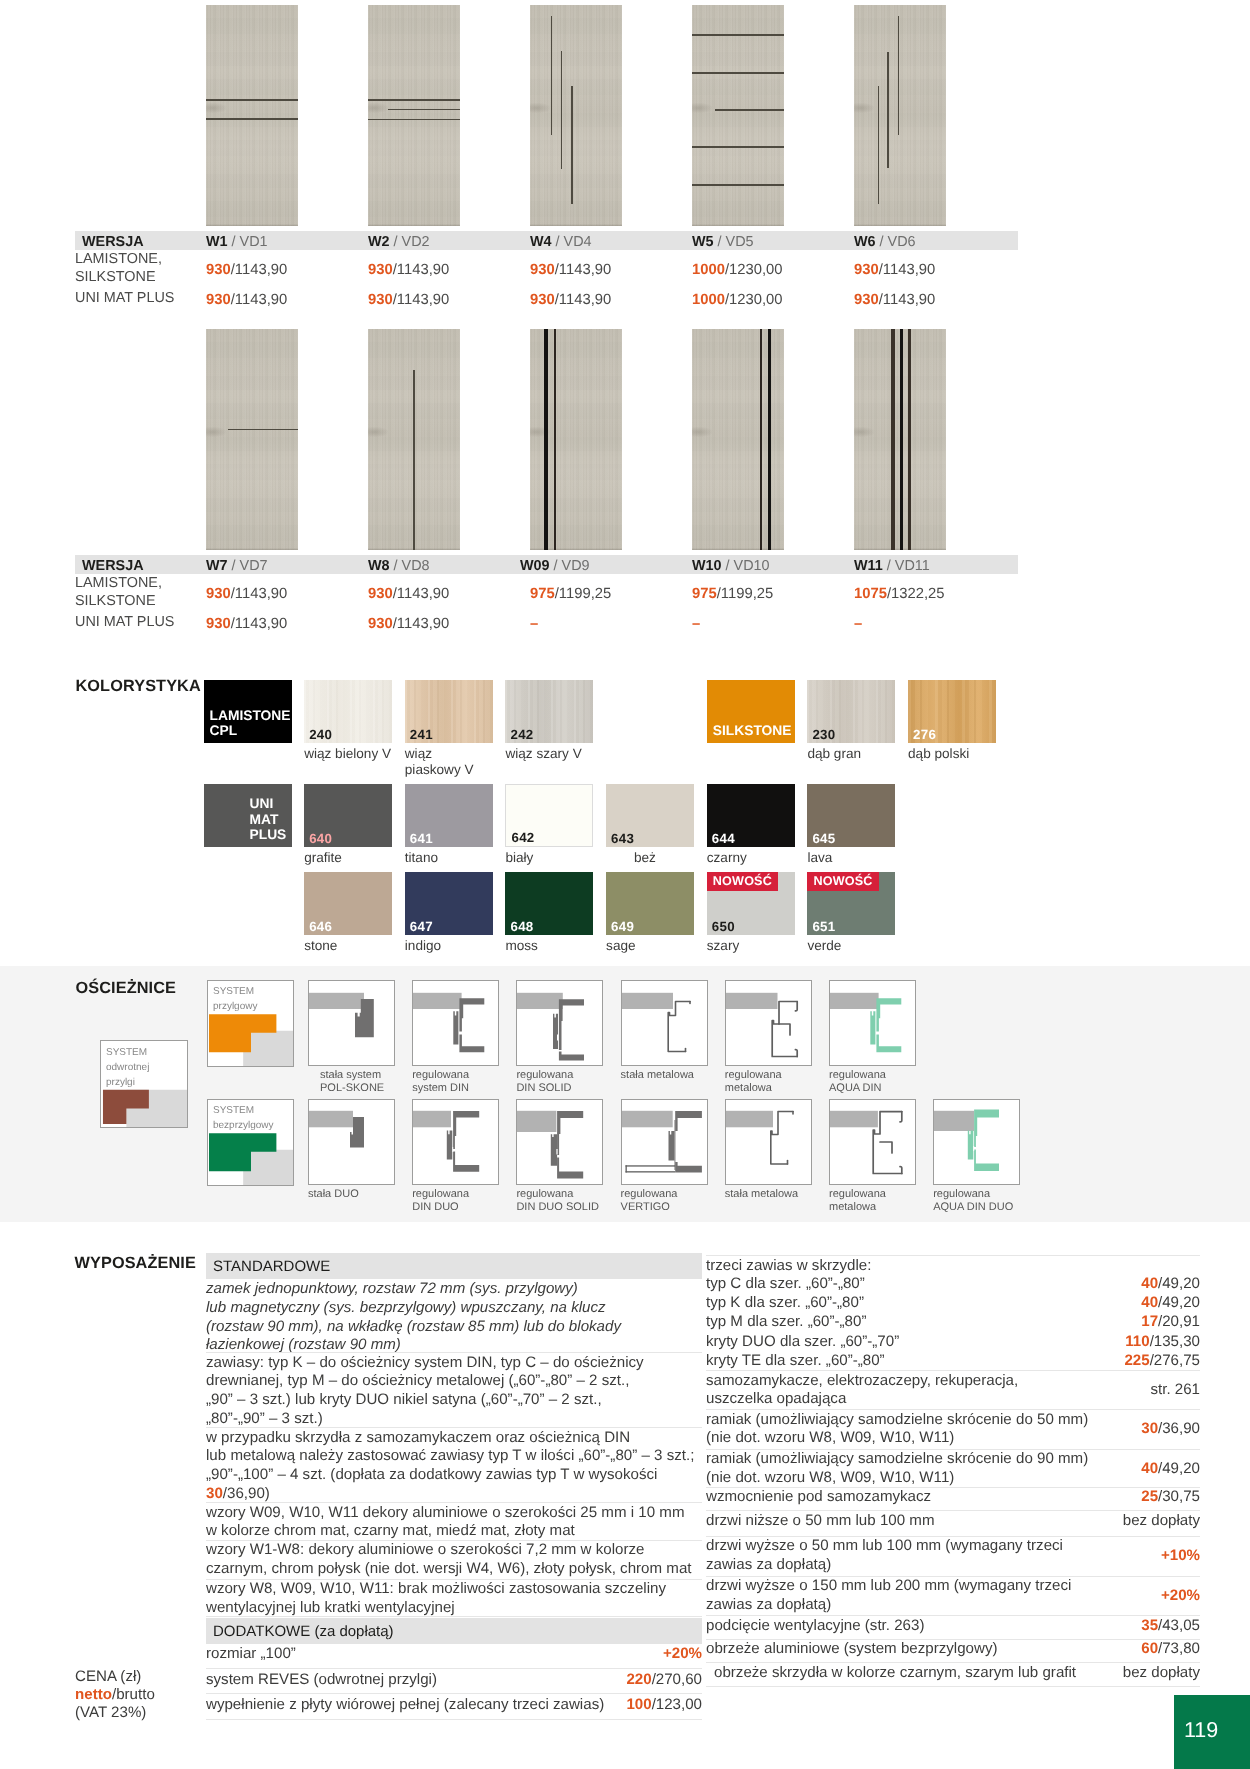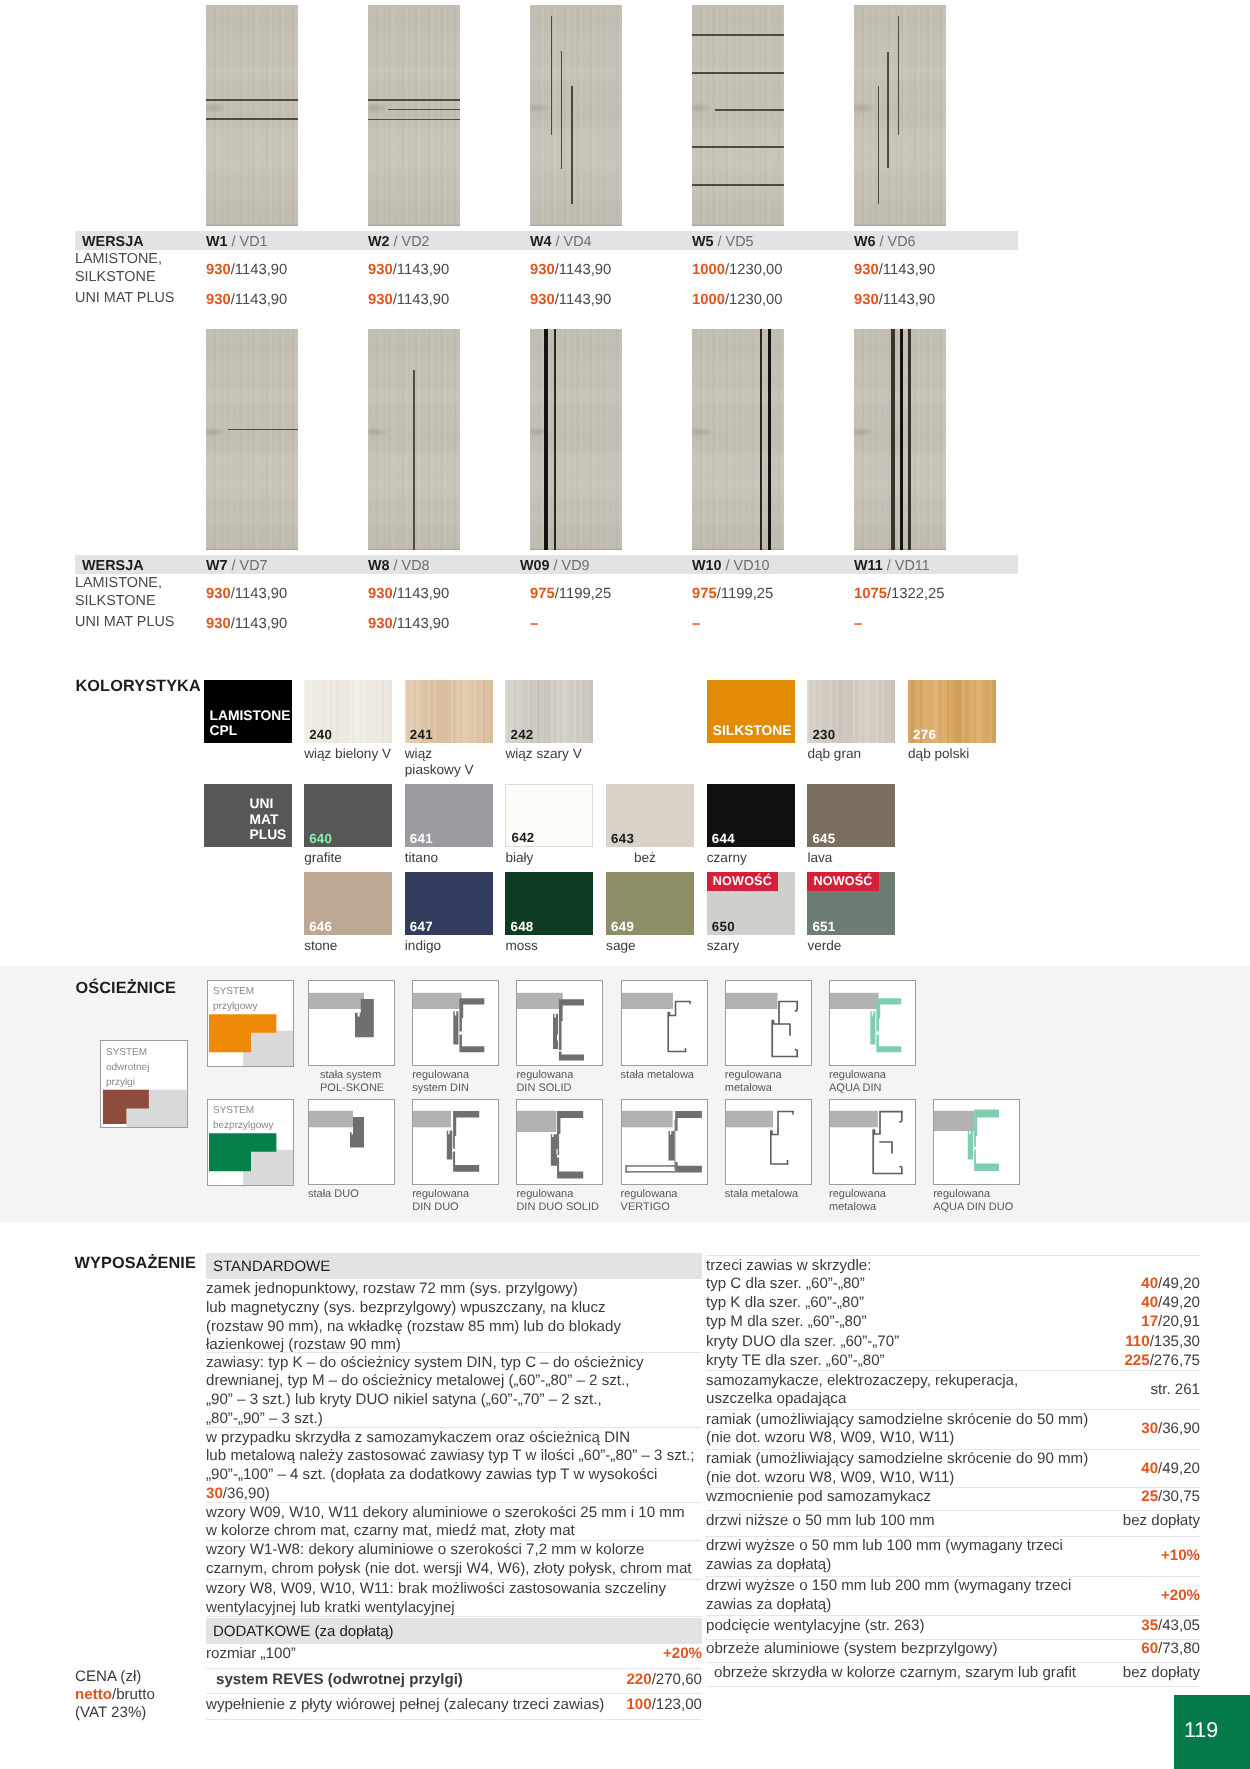--- a/index.html
+++ b/index.html
@@ -215,21 +215,21 @@
     </div>
     <div class="swname" style="left:807.4000000000001px;top:746px;width:110px;">dąb gran</div>
     <div class="swatch" style="left:908.0500000000001px;top:680px;width:88px;height:63px;background-color:#dda85f;background-image:repeating-linear-gradient(90deg,rgba(255,255,255,.08) 0 3px,rgba(0,0,0,.022) 3px 7px,rgba(255,255,255,.045) 7px 12px,rgba(0,0,0,.035) 12px 14px,rgba(255,255,255,.03) 14px 20px,rgba(0,0,0,.012) 20px 27px),linear-gradient(90deg,rgba(0,0,0,.05),rgba(255,255,255,.10) 30%,rgba(0,0,0,.045) 58%,rgba(255,255,255,.09) 80%,rgba(0,0,0,.04) 100%);">
       <span class="code" style="color:#ffffff;">276</span>
     </div>
     <div class="swname" style="left:908.0500000000001px;top:746px;width:110px;">dąb polski</div>
     <div class="brandbox" style="left:203.5px;top:784px;width:88px;height:63px;background:#575756;color:#ffffff;">
     <span style="bottom:4px;margin-left:40px;">UNI MAT<br>PLUS</span>
     </div>
     <div class="swatch" style="left:304.15px;top:784px;width:88px;height:63px;background-color:#575756;">
-      <span class="code" style="color:#86efac;">640</span>
+      <span class="code" style="color:#fca5a5;">640</span>
     </div>
     <div class="swname" style="left:304.15px;top:850px;width:110px;">grafite</div>
     <div class="swatch" style="left:404.8px;top:784px;width:88px;height:63px;background-color:#9d9aa0;">
       <span class="code" style="color:#ffffff;">641</span>
     </div>
     <div class="swname" style="left:404.8px;top:850px;width:110px;">titano</div>
     <div class="swatch" style="left:505.45000000000005px;top:784px;width:88px;height:63px;background-color:#fdfdf7;border:1px solid #dcdcdc;box-sizing:border-box;">
       <span class="code" style="color:#1d1d1b;">642</span>
     </div>
     <div class="swname" style="left:505.45000000000005px;top:850px;width:110px;">biały</div>
@@ -419,38 +419,38 @@
         <rect x="39.3" y="46" width="0.9" height="5" fill="#ffffff"></rect>
       </svg>
     </div>
     <div class="flabel" style="left:933.2px;top:1187.5px;width:100px;">regulowana<br>AQUA DIN DUO</div>
   </div>
 
 <div class="sectionlabel" style="left:74.5px;top:1253.5px;">WYPOSAŻENIE</div>
 <div id="eq">
     <div class="eqband" style="left:206px;top:1253px;width:496px;height:26px;"></div>
     <div class="eqhdr" style="left:213px;top:1258px;">STANDARDOWE</div>
-    <div class="eqrow" style="left:206px;top:1280.2px;width:496px;">zamek jednopunktowy, rozstaw 72 mm (sys. przylgowy)<br>lub magnetyczny (sys. bezprzylgowy) wpuszczany, na klucz<br>(rozstaw 90 mm), na wkładkę (rozstaw 85 mm) lub do blokady<br>łazienkowej (rozstaw 90 mm)</div>
+    <div class="eqrow" style="left:206px;top:1280.2px;width:496px;font-style:italic;">zamek jednopunktowy, rozstaw 72 mm (sys. przylgowy)<br>lub magnetyczny (sys. bezprzylgowy) wpuszczany, na klucz<br>(rozstaw 90 mm), na wkładkę (rozstaw 85 mm) lub do blokady<br>łazienkowej (rozstaw 90 mm)</div>
     <div class="hr" style="left:206px;top:1352.4px;width:496px;"></div>
     <div class="eqrow" style="left:206px;top:1353.6000000000001px;width:496px;">zawiasy: typ K – do ościeżnicy system DIN, typ C – do ościeżnicy<br>drewnianej, typ M – do ościeżnicy metalowej („60”-„80” – 2 szt.,<br>„90” – 3 szt.) lub kryty DUO nikiel satyna („60”-„70” – 2 szt.,<br>„80”-„90” – 3 szt.)</div>
     <div class="hr" style="left:206px;top:1427.4px;width:496px;"></div>
     <div class="eqrow" style="left:206px;top:1428.6000000000001px;width:496px;">w przypadku skrzydła z samozamykaczem oraz ościeżnicą DIN<br>lub metalową należy zastosować zawiasy typ T w ilości „60”-„80” – 3 szt.;<br>„90”-„100” – 4 szt. (dopłata za dodatkowy zawias typ T w wysokości<br><b>30</b>/36,90)</div>
     <div class="hr" style="left:206px;top:1502.4px;width:496px;"></div>
     <div class="eqrow" style="left:206px;top:1503.6000000000001px;width:496px;">wzory W09, W10, W11 dekory aluminiowe o szerokości 25 mm i 10 mm<br>w kolorze chrom mat, czarny mat, miedź mat, złoty mat</div>
     <div class="hr" style="left:206px;top:1539.8000000000002px;width:496px;"></div>
     <div class="eqrow" style="left:206px;top:1541.0000000000002px;width:496px;">wzory W1-W8: dekory aluminiowe o szerokości 7,2 mm w kolorze<br>czarnym, chrom połysk (nie dot. wersji W4, W6), złoty połysk, chrom mat</div>
     <div class="hr" style="left:206px;top:1579.2000000000003px;width:496px;"></div>
     <div class="eqrow" style="left:206px;top:1580.4000000000003px;width:496px;">wzory W8, W09, W10, W11: brak możliwości zastosowania szczeliny<br>wentylacyjnej lub kratki wentylacyjnej</div>
     <div class="hr" style="left:206px;top:1616.3000000000002px;width:496px;"></div>
     <div class="eqband" style="left:206px;top:1617.8px;width:496px;height:26px;"></div>
     <div class="eqhdr" style="left:213px;top:1622.8px;">DODATKOWE (za dopłatą)</div>
     <div class="eqrow" style="left:206px;top:1645.3px;width:406px;white-space:nowrap;">rozmiar „100”</div>
     <div class="eqval" style="left:502px;top:1645.3px;width:200px;"><b>+20%</b></div>
     <div class="hr" style="left:206px;top:1667.7px;width:496px;"></div>
-    <div class="eqrow" style="left:216px;top:1670.7px;width:406px;white-space:nowrap;font-weight:bold;">system REVES (odwrotnej przylgi)</div>
+    <div class="eqrow" style="left:206px;top:1670.7px;width:406px;white-space:nowrap;">system REVES (odwrotnej przylgi)</div>
     <div class="eqval" style="left:502px;top:1670.7px;width:200px;"><b>220</b>/270,60</div>
     <div class="hr" style="left:206px;top:1693.1000000000001px;width:496px;"></div>
     <div class="eqrow" style="left:206px;top:1696.1000000000001px;width:406px;white-space:nowrap;">wypełnienie z płyty wiórowej pełnej (zalecany trzeci zawias)</div>
     <div class="eqval" style="left:502px;top:1696.1000000000001px;width:200px;"><b>100</b>/123,00</div>
     <div class="hr" style="left:206px;top:1718.5000000000002px;width:496px;"></div>
     <div class="eqrow" style="left:75px;top:1667.5px;width:140px;line-height:18.4px;white-space:nowrap;">
   <span>CENA (zł)</span><br>
   <b>netto</b><span>/brutto</span><br>
   <span>(VAT 23%)</span></div>
     <div class="hr" style="left:706px;top:1255px;width:494px;"></div>

